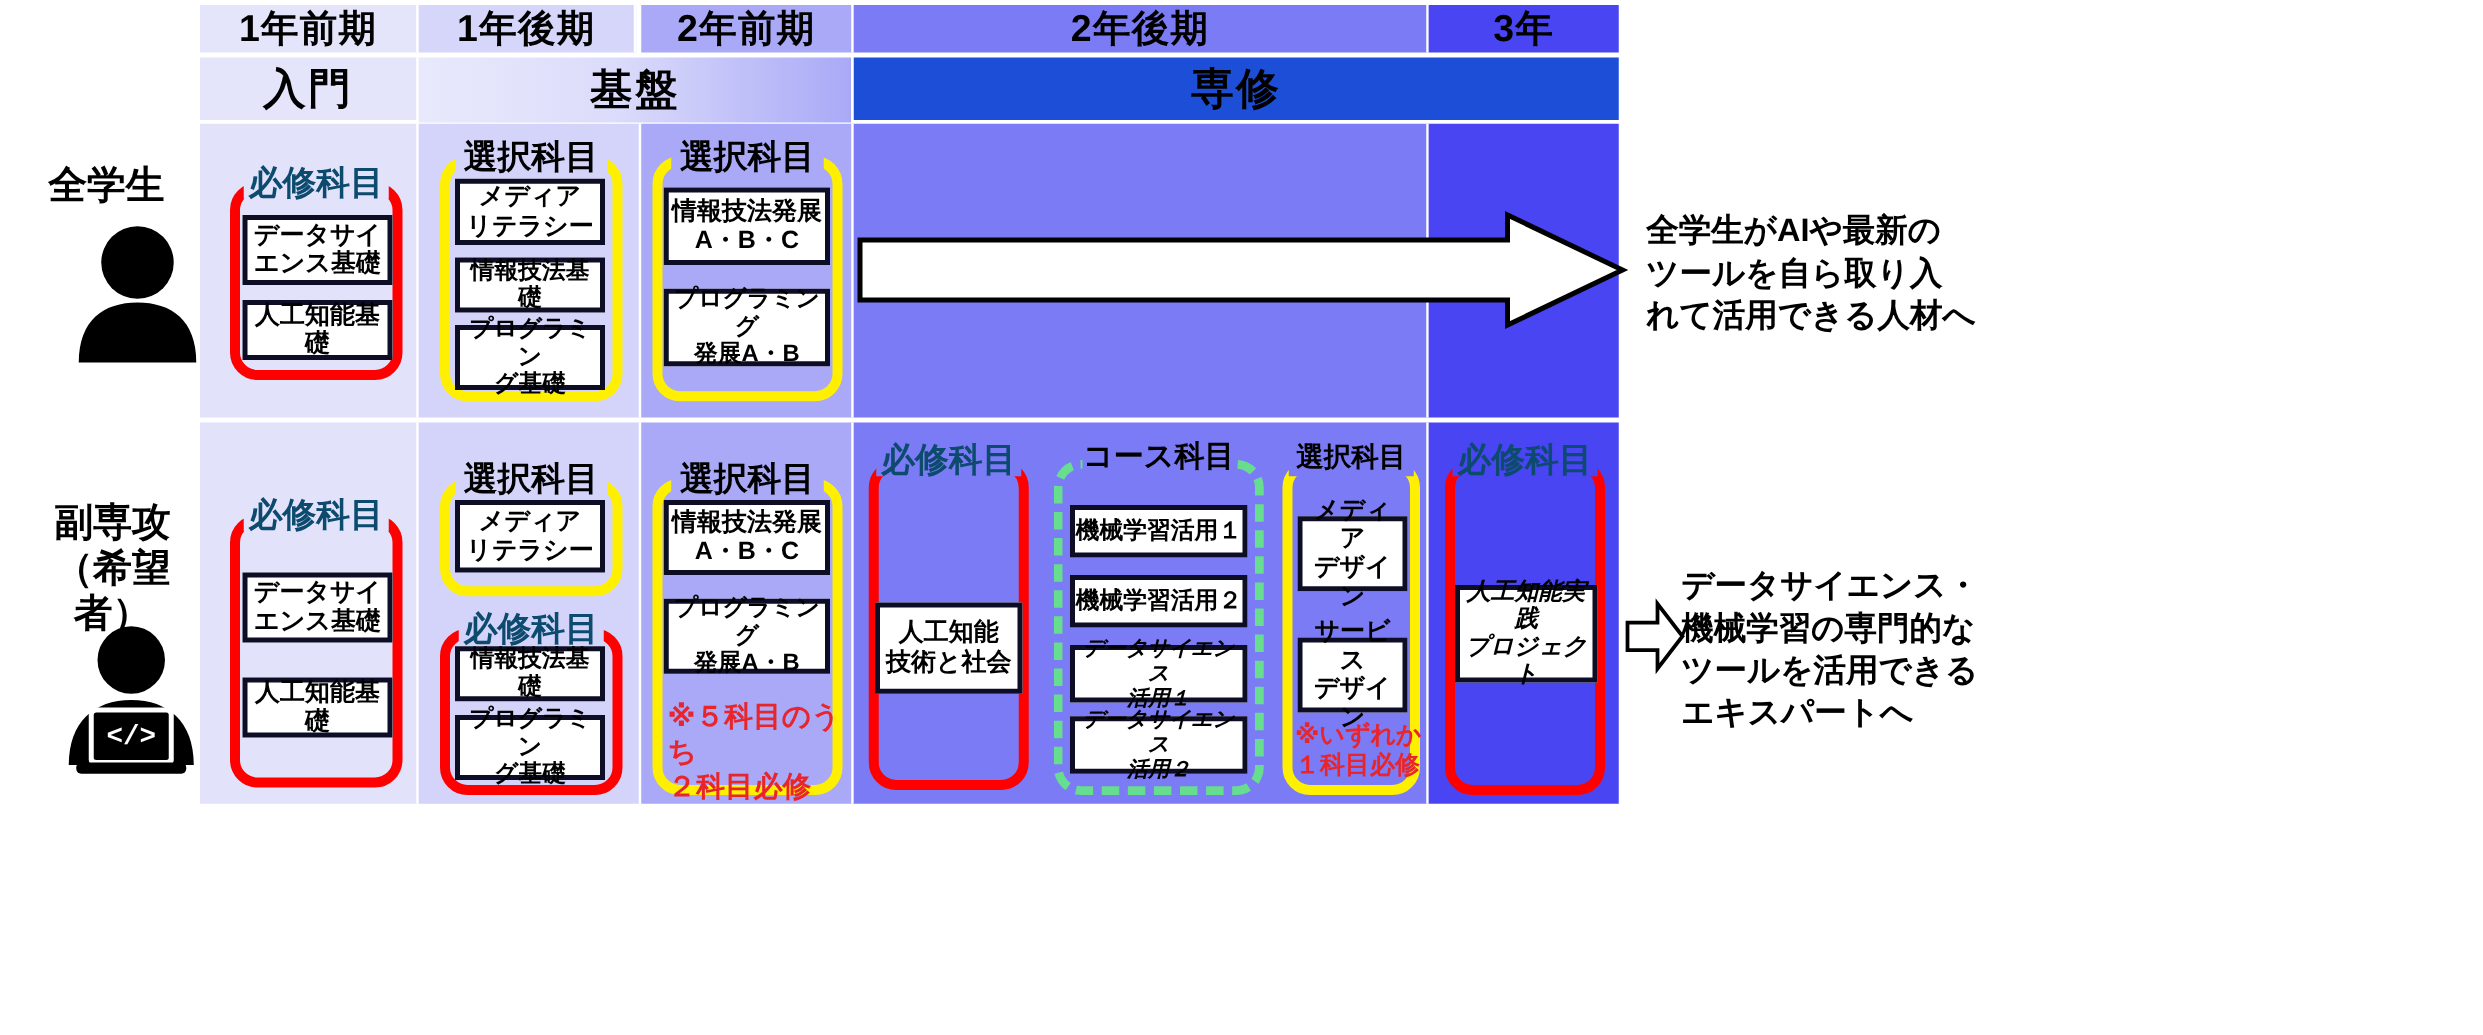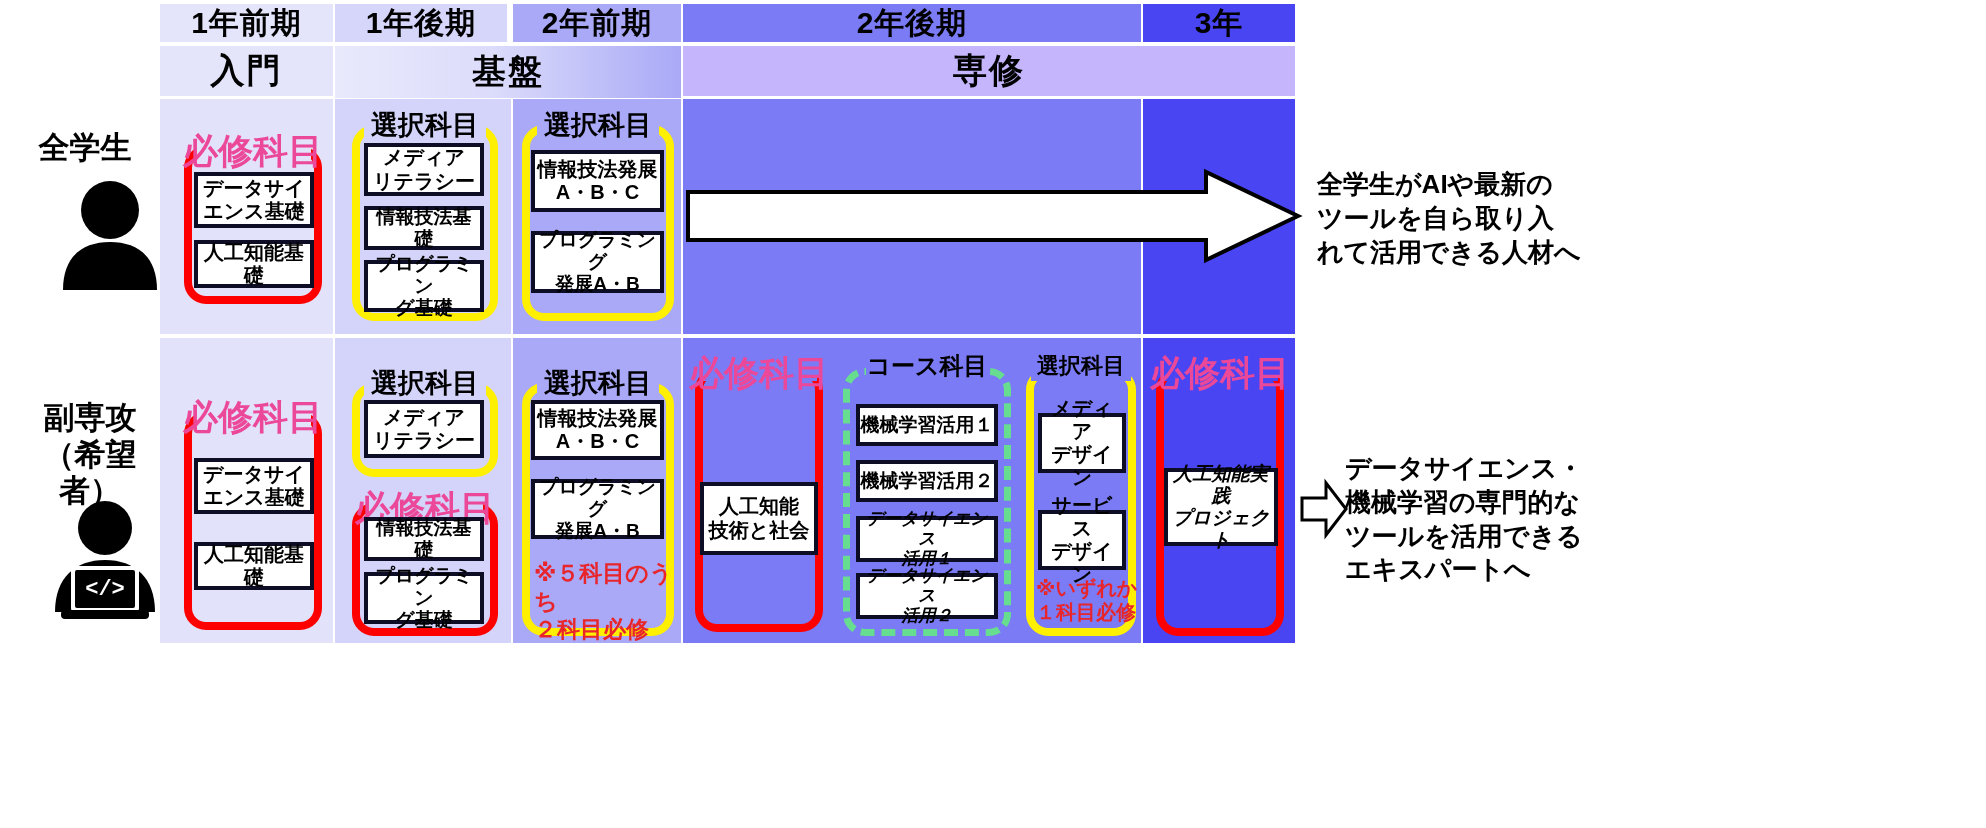--- a/index.html
+++ b/index.html
@@ -38,21 +38,21 @@
   .group{
     position:absolute;box-sizing:border-box;border-radius:22px;
   }
   .group.red{border:8px solid #ff0000;}
   .group.yellow{border:8px solid #ffef00;}
   .group.green{border:7px dashed #66dd8f;}
   .group-title{
     position:absolute;top:-21px;left:50%;transform:translateX(-50%);
     padding:0 9px;white-space:nowrap;font-weight:700;line-height:1;
   }
-  .group-title.red{color:#ec4899;font-size:35px;}
+  .group-title.red{color:#0c4a6e;font-size:27px;}
   .group-title.yellow{color:#000000;font-size:27px;}
   .group-title.green{color:#000000;font-size:24px;}
   .group-title.small{font-size:22px;}
 
   
   .gt-mask{position:absolute;top:-21px;left:50%;transform:translateX(-50%);height:26px;}
 
   
   .course{
     position:absolute;box-sizing:border-box;
@@ -101,21 +101,21 @@
   <div class="abs termcell" style="left:1143px;top:4px;width:152px;height:38px;background:#4a45f2;border-right:none;text-align:right;">
     <span>3年</span>
   </div>
 
   <div class="abs phasecell" style="left:160px;top:46px;width:175px;height:50px;background:#e4e4fb;">
     <span>入門</span>
   </div>
   <div class="abs phasecell" style="left:335px;top:46px;width:348px;height:52px;background:linear-gradient(90deg,#e9e9fc 0%,#dcdcfb 45%,#a9a9f7 100%);">
     <span>基盤</span>
   </div>
-  <div class="abs phasecell" style="left:683px;top:46px;width:612px;height:50px;background:#c4b5fd;border-right:none;">
+  <div class="abs phasecell" style="left:683px;top:46px;width:612px;height:50px;background:#1d4ed8;border-right:none;">
     <span>専修</span>
   </div>
 
   <div class="abs bodycell" style="left:160px;top:99px;width:175px;height:235px;background:#e2e2fb;"></div>
   <div class="abs bodycell" style="left:335px;top:99px;width:178px;height:235px;background:#d4d4fa;"></div>
   <div class="abs bodycell" style="left:513px;top:99px;width:170px;height:235px;background:#a9a9f7;"></div>
   <div class="abs bodycell" style="left:683px;top:99px;width:460px;height:235px;background:#7b7bf6;"></div>
   <div class="abs bodycell" style="left:1143px;top:99px;width:152px;height:235px;background:#4a45f2;border-right:none;"></div>
 
   <div class="abs bodycell" style="left:160px;top:338px;width:175px;height:305px;background:#e2e2fb;"></div>

